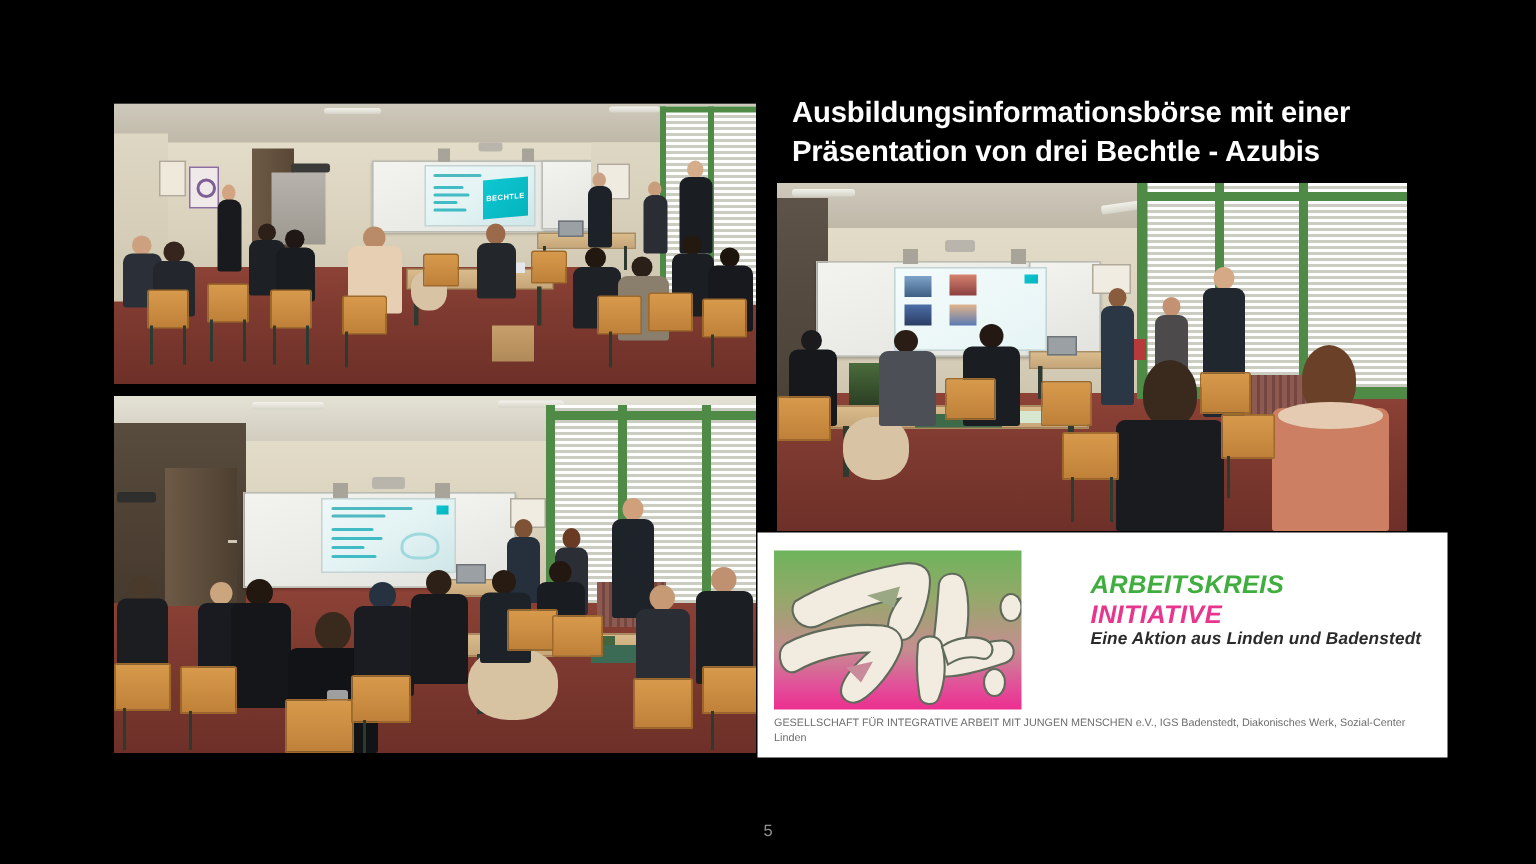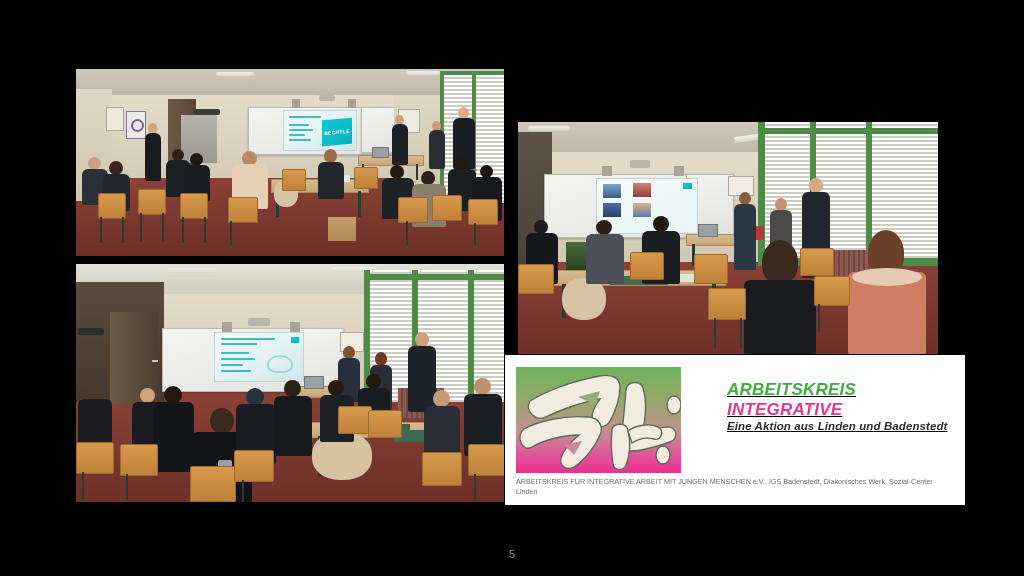--- a/index.html
+++ b/index.html
@@ -217,20 +217,22 @@
     color: #8f8f8f;
     font-family: "Liberation Sans", sans-serif;
     font-size: 11px;
   }
 </style>
 </head>
 <body>
 
 <div class="slide">
 
+  <div class="slide-title">Ausbildungsinformationsbörse mit einer
+Präsentation von drei Bechtle  - Azubis</div>
 
   <div class="photo" style="left:76px; top:69px; width:428px; height:187px;">
     <div class="scene">
       <div class="ceiling" style="height:30px;"></div>
       <div class="backwall" style="top:26px; height:106px;"></div>
       <div class="floor" style="height:78px;"></div>
 
       <div class="lamp" style="left:140px; top:3px; width:38px; height:4px;"></div>
       <div class="lamp" style="left:330px; top:2px; width:34px; height:4px;"></div>
 
@@ -599,24 +601,24 @@
           <path d="M8 62 C22 54 48 48 72 50 C83 51 88 59 84 68 C79 80 68 94 58 100 C51 104 43 99 45 91 C47 83 56 74 63 68 C46 68 26 74 16 80 C6 86 -1 68 8 62 Z"></path>
           <path d="M48 78 L66 74 L58 88 Z" fill="#c98a9c" stroke="none"></path>
 
           <path d="M96 62 C98 56 110 55 112 63 C115 76 114 88 110 98 C108 104 98 104 97 97 C95 85 95 72 96 62 Z"></path>
           <path d="M112 64 C120 58 134 56 142 60 C149 64 145 74 138 72 C130 70 122 72 116 76 Z"></path>
           <ellipse cx="147" cy="88" rx="7" ry="9"></ellipse>
         </g>
       </svg>
     </div>
 
-    <div class="logo-text" style="left:222px; top:25px;text-decoration:underline;">
+    <div class="logo-text" style="left:222px; top:25px;">
       <div class="logo-line logo-l1">ARBEITSKREIS</div>
-      <div class="logo-line logo-l3">INTEGRATIVE</div>
+      <div class="logo-line logo-l3">INITIATIVE</div>
       <div class="logo-tag" style="">Eine Aktion aus Linden und Badenstedt</div>
     </div>
 
-    <div class="logo-fineprint" style="left:11px; top:122px;">ARBEITSKREIS FÜR INTEGRATIVE ARBEIT MIT JUNGEN MENSCHEN e.V., IGS Badenstedt, Diakonisches Werk, Sozial-Center Linden</div>
+    <div class="logo-fineprint" style="left:11px; top:122px;">GESELLSCHAFT FÜR INTEGRATIVE ARBEIT MIT JUNGEN MENSCHEN e.V., IGS Badenstedt, Diakonisches Werk, Sozial-Center Linden</div>
   </div>
 
   <div class="page-number">5</div>
 
 </div>
 
 </body></html>

